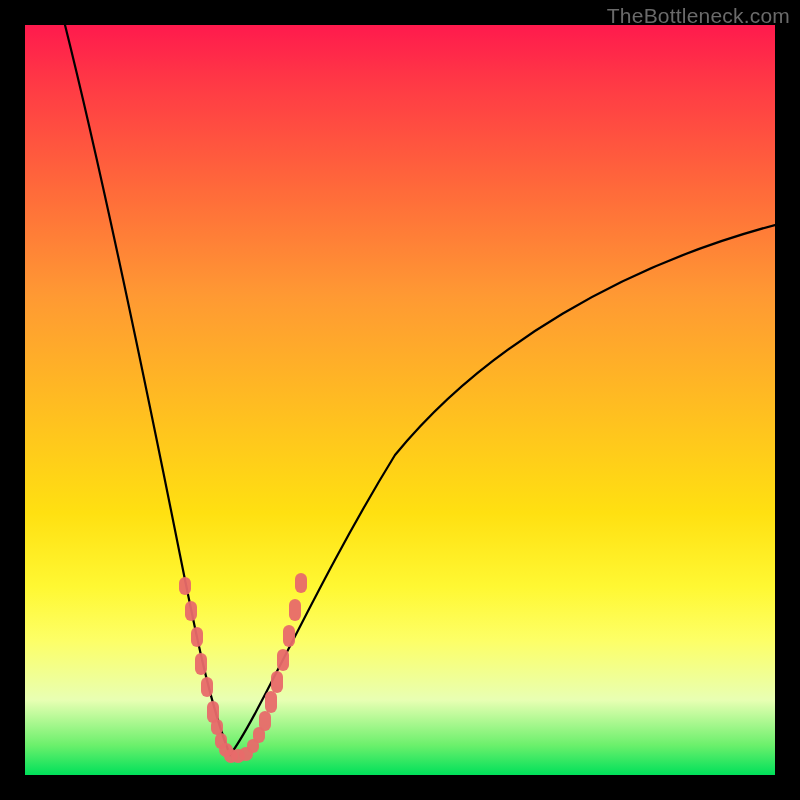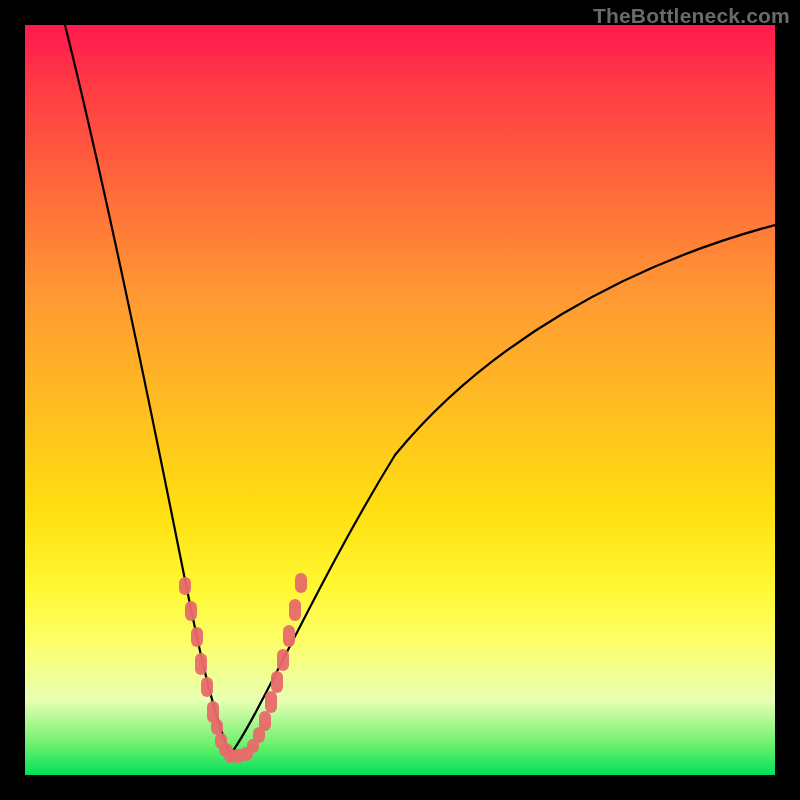--- a/index.html
+++ b/index.html
@@ -40,21 +40,21 @@
       #6cf06c 96%,
       #00e05a 100%
     );
   }
   .watermark {
     position: absolute;
     top: 4px;
     right: 10px;
     color: #6a6a6a;
     font-size: 21px;
-    font-weight: 700;
+    font-weight: 400;
     letter-spacing: 0.2px;
   }
   svg.curves {
     position: absolute;
     top: 0;
     left: 0;
     width: 750px;
     height: 750px;
   }
   .curve {

